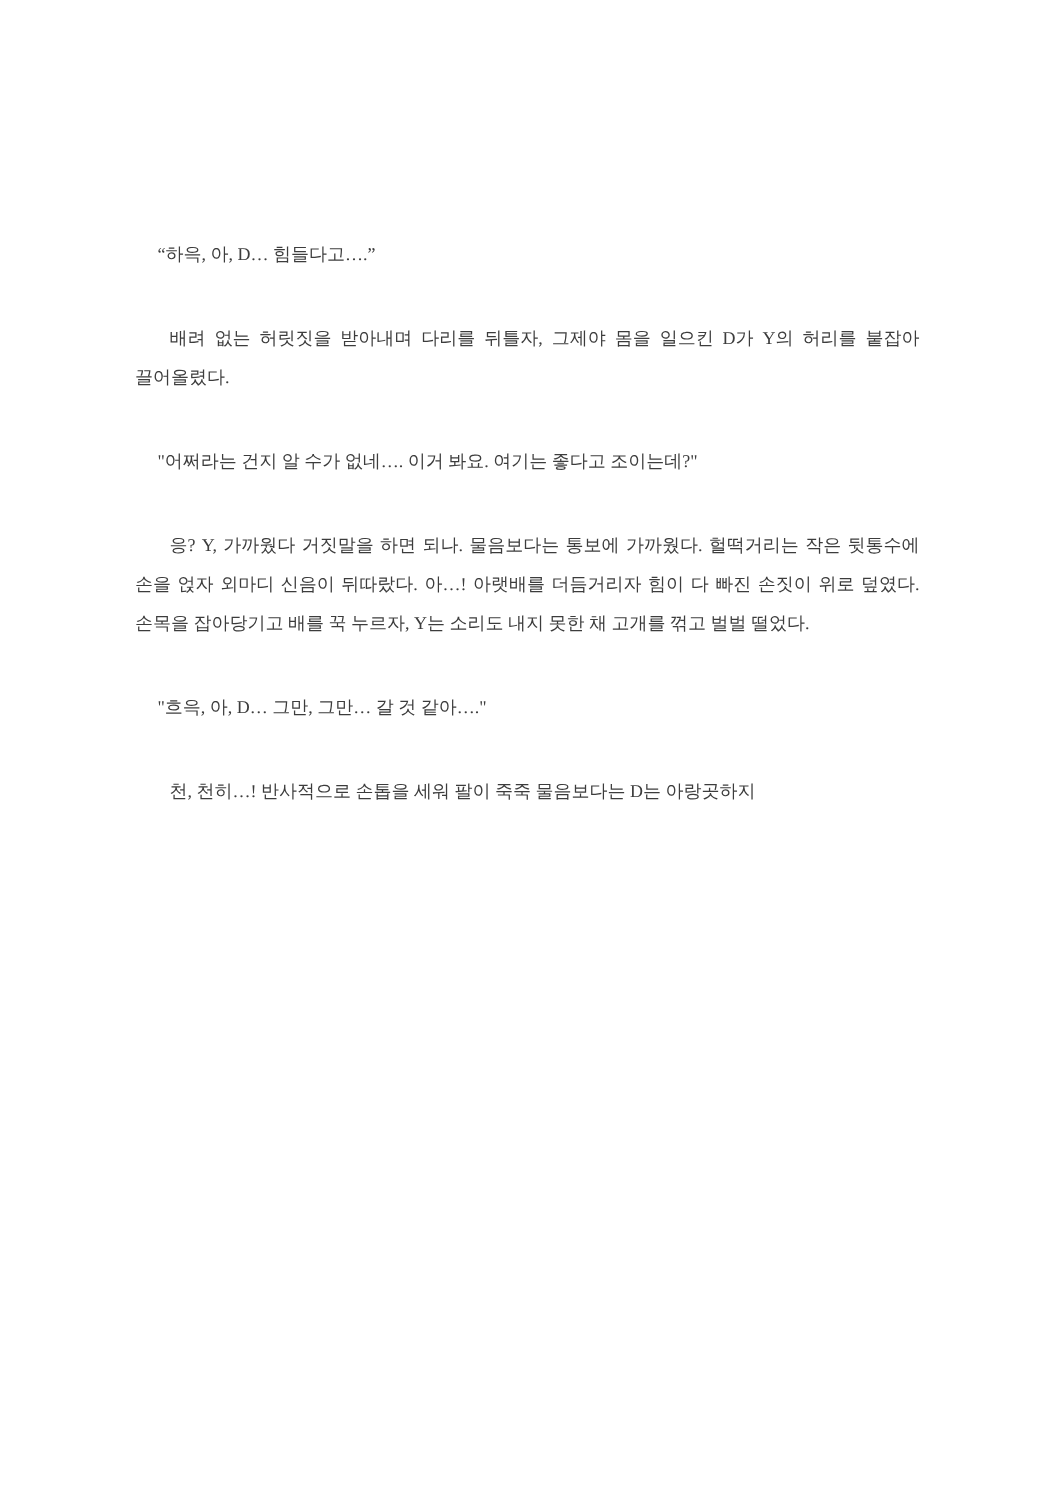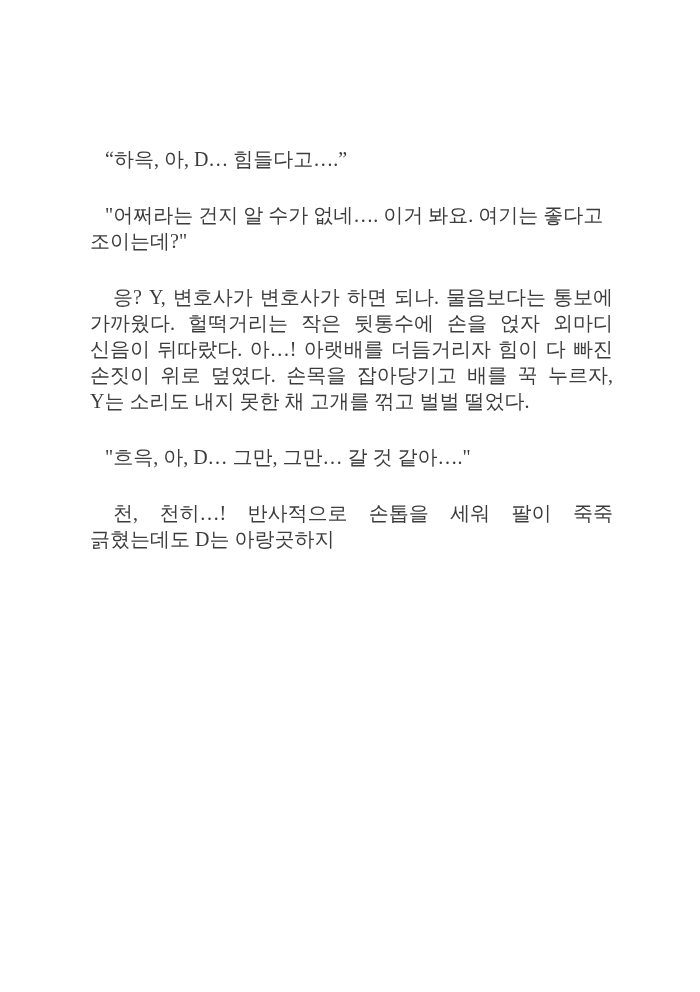--- a/index.html
+++ b/index.html
@@ -13,40 +13,41 @@
     width: 700px;
     height: 992px;
     background: #ffffff;
     padding: 146px 87px 0 90px;
     overflow: hidden;
   }
   .text-column {
     width: 523px;
   }
   .text-column p {
-    margin: 0 0 30px 0;
+    margin: 10px 0 30px 0;
     font-family: "Liberation Serif", "DejaVu Serif", serif;
-    font-size: 20px;
+    font-size: 12px;
     line-height: 26px;
     color: #3c3c3c;
     text-align: justify;
     word-break: keep-all;
   }
   .text-column p.narration {
     text-indent: 23px;
   }
   .text-column p.dialogue {
     text-indent: 15px;
     text-align: left;
   }
 </style>
 </head>
 <body>
 
 <div class="page">
   <div class="text-column">
     <p class="dialogue">“하윽, 아, D… 힘들다고….”</p>
+    <p class="narration">배려 없는 허릿짓을 받아내며 다리를 뒤틀자, 그제야 몸을 일으킨 D가 Y의 허리를 붙잡아 끌어올렸다.</p>
     <p class="dialogue">"어쩌라는 건지 알 수가 없네…. 이거 봐요. 여기는 좋다고 조이는데?"</p>
-    <p class="narration">응? Y, 변호사가 변호사가 하면 되나. 물음보다는 통보에 가까웠다. 헐떡거리는 작은 뒷통수에 손을 얹자 외마디 신음이 뒤따랐다. 아…! 아랫배를 더듬거리자 힘이 다 빠진 손짓이 위로 덮였다. 손목을 잡아당기고 배를 꾹 누르자, Y는 소리도 내지 못한 채 고개를 꺾고 벌벌 떨었다.</p>
+    <p class="narration">응? Y, 가까웠다 거짓말을 하면 되나. 물음보다는 통보에 가까웠다. 헐떡거리는 작은 뒷통수에 손을 얹자 외마디 신음이 뒤따랐다. 아…! 아랫배를 더듬거리자 힘이 다 빠진 손짓이 위로 덮였다. 손목을 잡아당기고 배를 꾹 누르자, Y는 소리도 내지 못한 채 고개를 꺾고 벌벌 떨었다.</p>
     <p class="dialogue">"흐윽, 아, D… 그만, 그만… 갈 것 같아…."</p>
-    <p class="narration">천, 천히…! 반사적으로 손톱을 세워 팔이 죽죽 긁혔는데도 D는 아랑곳하지</p>
+    <p class="narration">천, 천히…! 반사적으로 손톱을 세워 팔이 죽죽 물음보다는 D는 아랑곳하지</p>
   </div>
 </div>
 
 </body></html>

